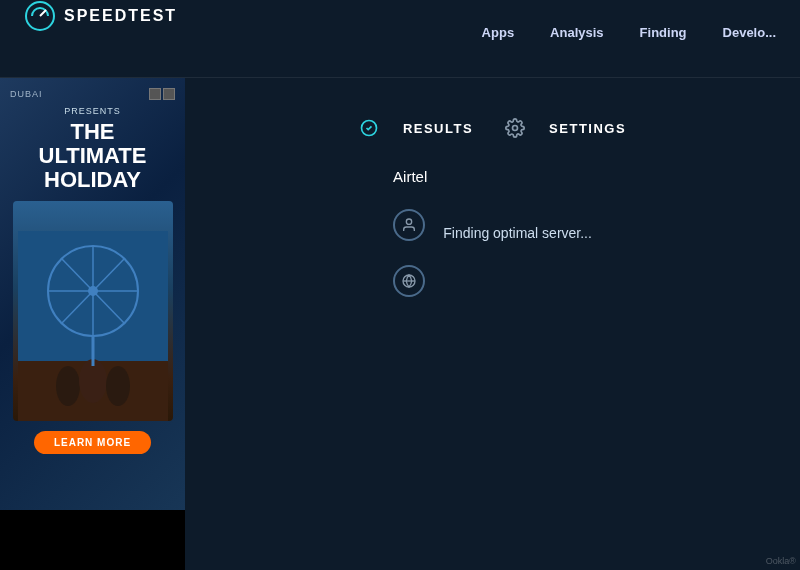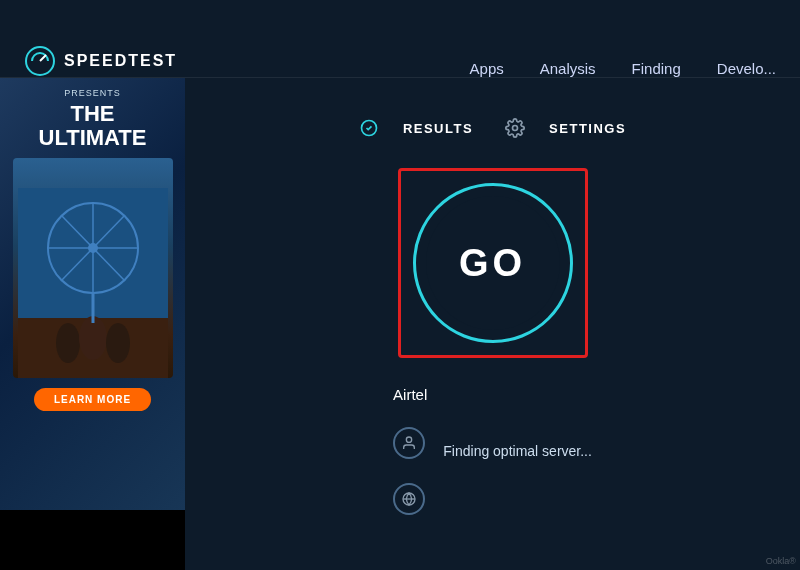--- a/index.html
+++ b/index.html
@@ -14,21 +14,21 @@
 
     
     .header {
       position: absolute;
       top: 0;
       left: 0;
       right: 0;
       height: 78px;
       background-color: #0d1b2a;
       display: flex;
-      align-items: flex-end;
+      align-items: flex-start;
       padding: 0 24px;
       border-bottom: 1px solid rgba(255,255,255,0.08);
       z-index: 10;
     }
 
     .logo-area {
       display: flex;
       align-items: center;
       gap: 8px;
     }
@@ -47,24 +47,25 @@
 
     .nav-links {
       display: flex;
       align-items: center;
       gap: 36px;
       margin-left: auto;
     }
 
     .nav-link {
       color: #ccd6f6;
-      font-size: 15px;
-      font-weight: 400;
+      font-size: 13px;
+      font-weight: 700;
       cursor: pointer;
       text-decoration: none;
+      margin-top: 25px;
     }
 
     
     .ad-sidebar {
       position: absolute;
       top: 78px;
       left: 0;
       width: 185px;
       height: 492px;
       background: linear-gradient(180deg, #1a2a3a 0%, #0d1b2a 100%);
@@ -331,24 +332,32 @@
   <nav class="nav-links">
     <a class="nav-link">Apps</a>
     <a class="nav-link">Analysis</a>
     <a class="nav-link">Finding</a>
     <a class="nav-link">Develo...</a>
   </nav>
 </header>
 
 <div class="ad-sidebar">
   <div class="ad-content">
+    <div class="ad-top-bar">
+      <span class="ad-label">DUBAI</span>
+      <div class="ad-close-btn">
+        <div class="ad-close-square"></div>
+        <div class="ad-close-square"></div>
+      </div>
+    </div>
     <div class="ad-title-small">PRESENTS</div>
     <div class="ad-title-big">
       <div>THE</div>
       <div>ULTIMATE</div>
+      <div>HOLIDAY</div>
     </div>
     <div class="ad-image-placeholder">
       <div class="ad-image-scene">
 
         <svg width="150" height="190" viewBox="0 0 150 190">
 
           <rect x="0" y="0" width="150" height="130" fill="#1a5080"></rect>
 
           <rect x="0" y="130" width="150" height="60" fill="#3a2010"></rect>
 
@@ -384,29 +393,20 @@
     </div>
     <div class="toolbar-item">
       <svg class="gear-icon" viewBox="0 0 24 24" fill="none" stroke="#8899aa" stroke-width="2">
         <circle cx="12" cy="12" r="3"></circle>
         <path d="M19.4 15a1.65 1.65 0 0 0 .33 1.82l.06.06a2 2 0 0 1-2.83 2.83l-.06-.06a1.65 1.65 0 0 0-1.82-.33 1.65 1.65 0 0 0-1 1.51V21a2 2 0 0 1-4 0v-.09A1.65 1.65 0 0 0 9 19.4a1.65 1.65 0 0 0-1.82.33l-.06.06a2 2 0 0 1-2.83-2.83l.06-.06A1.65 1.65 0 0 0 4.68 15a1.65 1.65 0 0 0-1.51-1H3a2 2 0 0 1 0-4h.09A1.65 1.65 0 0 0 4.6 9a1.65 1.65 0 0 0-.33-1.82l-.06-.06a2 2 0 0 1 2.83-2.83l.06.06A1.65 1.65 0 0 0 9 4.68a1.65 1.65 0 0 0 1-1.51V3a2 2 0 0 1 4 0v.09a1.65 1.65 0 0 0 1 1.51 1.65 1.65 0 0 0 1.82-.33l.06-.06a2 2 0 0 1 2.83 2.83l-.06.06A1.65 1.65 0 0 0 19.4 9a1.65 1.65 0 0 0 1.51 1H21a2 2 0 0 1 0 4h-.09a1.65 1.65 0 0 0-1.51 1z"></path>
       </svg>
       <span class="toolbar-label">SETTINGS</span>
     </div>
   </div>
 
-  <div class="go-button-container">
-    <div class="red-border-box">
-      <div class="go-circle-outer">
-        <div class="go-circle-inner">
-          <span class="go-text">GO</span>
-        </div>
-      </div>
-    </div>
-  </div>
 
   <div class="status-bar">
     <div class="isp-section">
       <span class="isp-name">Airtel</span>
       <div class="user-icon-circle">
         <svg width="16" height="16" viewBox="0 0 24 24" fill="none" stroke="#8899aa" stroke-width="2">
           <path d="M20 21v-2a4 4 0 0 0-4-4H8a4 4 0 0 0-4 4v2"></path>
           <circle cx="12" cy="7" r="4"></circle>
         </svg>
       </div>

